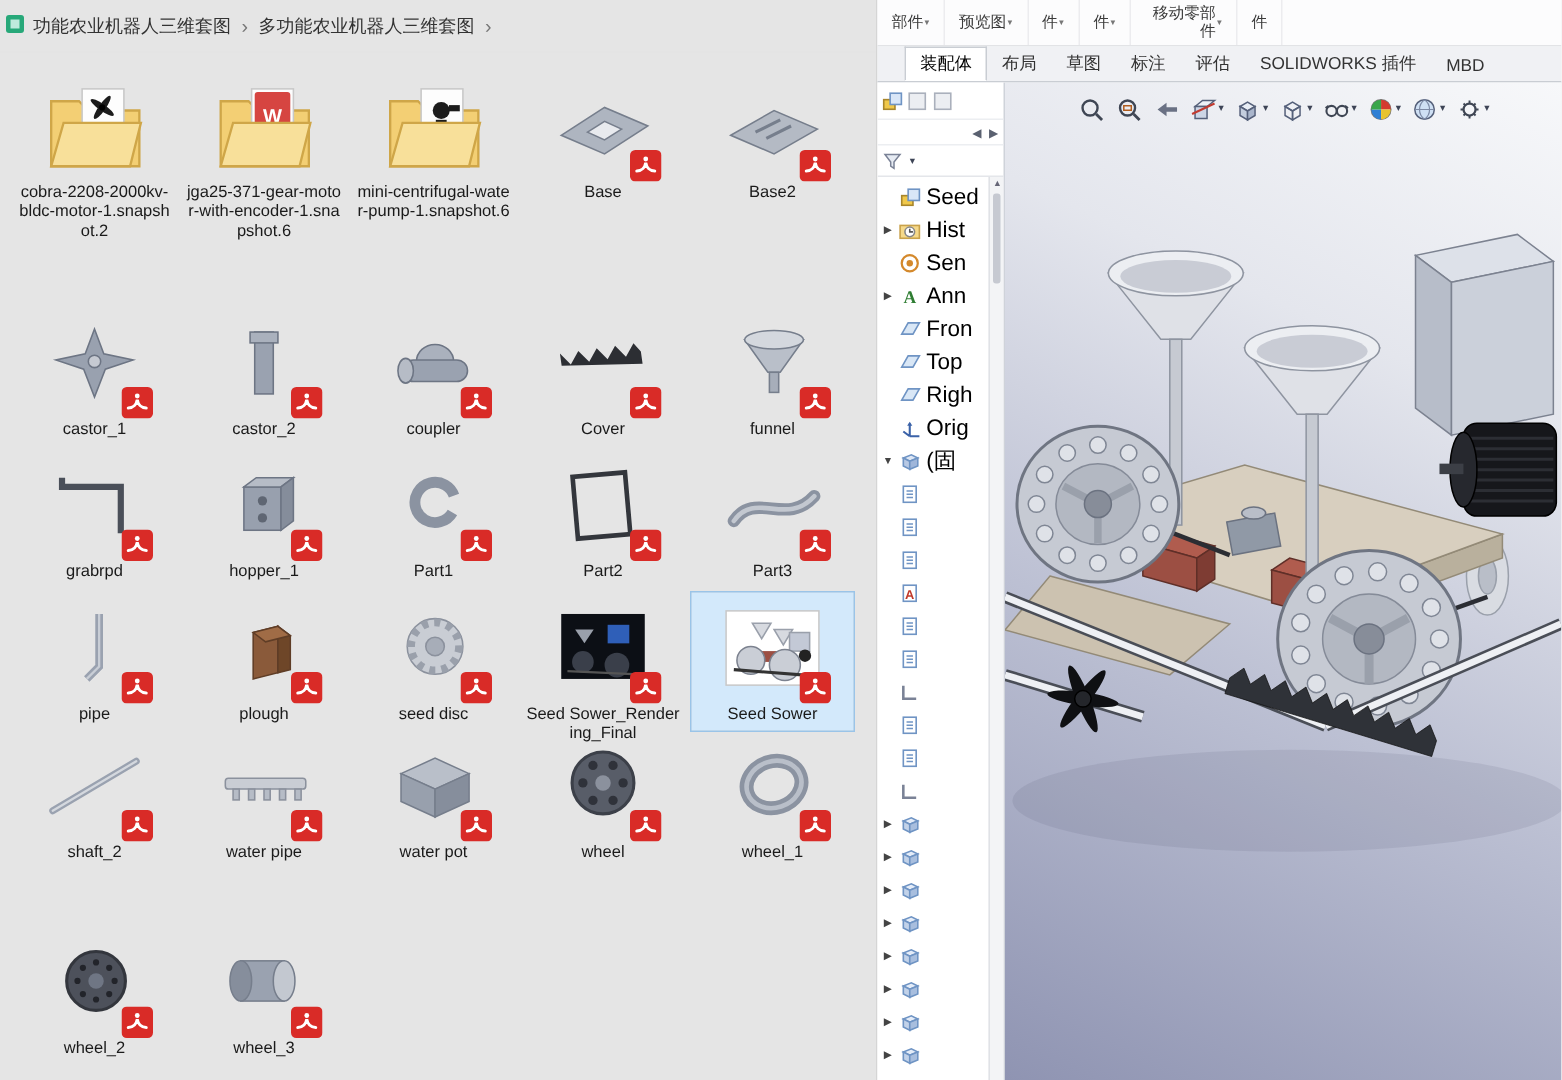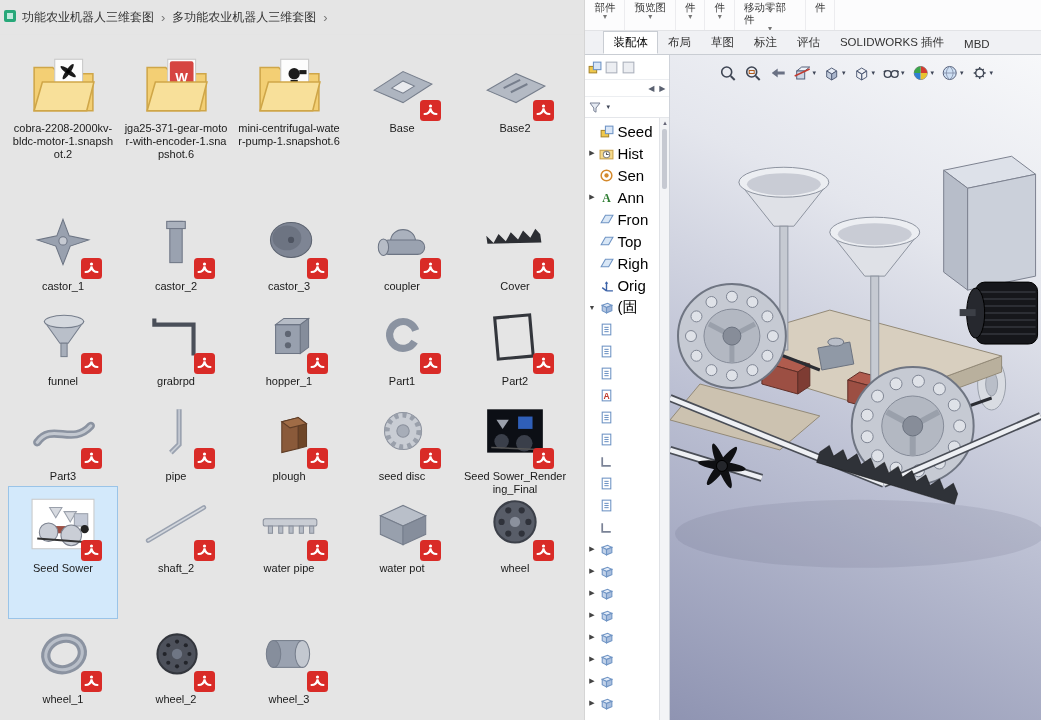--- a/index.html
+++ b/index.html
@@ -21,23 +21,23 @@
     padding:12px 0 0 9px;}
   .tile{width:108px;display:flex;flex-direction:column;align-items:center;padding-top:2px;}
   .tile.selected{background:#d3e9fb;outline:1px solid #9ac4e8;}
   .icon-box{position:relative;width:78px;height:70px;display:flex;align-items:center;justify-content:center;flex:none;}
   .badge{position:absolute;right:0;bottom:-2px;line-height:0;}
   .file-label{font-size:11px;line-height:13px;text-align:center;word-break:break-all;max-width:104px;margin-top:3px;}
 
   
   #sw{width:456px;height:720px;display:flex;flex-direction:column;border-left:1px solid #d5d5d5;background:#fff;}
   .ribbon{height:30px;background:#fcfcfd;border-bottom:1px solid #e2e3e6;display:flex;overflow:hidden;}
-  .ribbon-item{display:flex;flex-direction:column;align-items:center;justify-content:flex-start;
+  .ribbon-item{display:flex;flex-direction:row;align-items:center;justify-content:flex-start;
     padding:1px 9px 0 9px;border-right:1px solid #ececef;font-size:10.5px;color:#3a3a3a;
-    max-width:52px;text-align:left;line-height:12px;}
+    max-width:52px;text-align:right;line-height:12px;font-family:Liberation Mono, monospace;}
   .ribbon-caret{font-size:8px;color:#777;line-height:8px;}
   .tabs{height:23px;background:#f0f1f4;border-bottom:1px solid #c9cdd3;display:flex;align-items:flex-end;
     font-size:11.5px;color:#333;padding-left:18px;}
   .tab{padding:3px 9px 3px 9px;border:1px solid transparent;white-space:nowrap;cursor:default;}
   .tab.active{background:#fff;border:1px solid #c9cdd3;border-bottom-color:#fff;color:#000;}
   .sw-body{flex:1;display:flex;min-height:0;}
 
   .tree-panel{width:84px;flex:none;background:#fff;border-right:1px solid #cfd3da;display:flex;flex-direction:column;overflow:hidden;}
   .tree-toolbar{height:22px;display:flex;align-items:center;gap:2px;padding:1px 2px;border-bottom:1px solid #eceef1;}
   .tree-nav{height:16px;display:flex;align-items:center;justify-content:flex-end;gap:5px;padding-right:4px;
@@ -166,35 +166,20 @@
               <rect x="29" y="12" width="12" height="40" fill="#9aa2b0" stroke="#6d7584"></rect>
               <rect x="26" y="12" width="18" height="7" fill="#aab1bd" stroke="#6d7584"></rect>
             </svg>
             <span class="badge"><svg width="21" height="21" viewBox="0 0 21 21">
                 <rect width="21" height="21" rx="3.5" fill="#d92b27"></rect>
                 <path d="M4.5 14 C8 14 10 11.5 10.5 8.5 C11 11.5 13 14 16.5 14" stroke="#fff" stroke-width="2" fill="none" stroke-linecap="round"></path>
                 <circle cx="10.5" cy="6" r="1.6" fill="#fff"></circle>
               </svg></span>
           </div>
           <div class="file-label">castor_2</div>
-        </div>
-        <div class="tile">
-          <div class="icon-box">
-            <svg viewBox="0 0 70 64" width="74" height="66">
-              <ellipse cx="37" cy="30" rx="20" ry="17" fill="#7e8594" stroke="#5c6370"></ellipse>
-              <ellipse cx="33" cy="28" rx="14" ry="12" fill="#6d7482"></ellipse>
-              <circle cx="37" cy="30" r="3" fill="#4e5461"></circle>
-            </svg>
-            <span class="badge"><svg width="21" height="21" viewBox="0 0 21 21">
-                <rect width="21" height="21" rx="3.5" fill="#d92b27"></rect>
-                <path d="M4.5 14 C8 14 10 11.5 10.5 8.5 C11 11.5 13 14 16.5 14" stroke="#fff" stroke-width="2" fill="none" stroke-linecap="round"></path>
-                <circle cx="10.5" cy="6" r="1.6" fill="#fff"></circle>
-              </svg></span>
-          </div>
-          <div class="file-label">castor_3</div>
         </div>
         <div class="tile">
           <div class="icon-box">
             <svg viewBox="0 0 70 64" width="74" height="66">
               <path d="M24 31 a12 11 0 0 1 24 0 z" fill="#aab1bd" stroke="#6d7584"></path>
               <rect x="15" y="30" width="42" height="14" rx="7" fill="#9aa2b0" stroke="#6d7584"></rect>
               <ellipse cx="17" cy="37" rx="5" ry="8" fill="#b6bcc6" stroke="#6d7584"></ellipse>
             </svg>
             <span class="badge"><svg width="21" height="21" viewBox="0 0 21 21">
                 <rect width="21" height="21" rx="3.5" fill="#d92b27"></rect>

